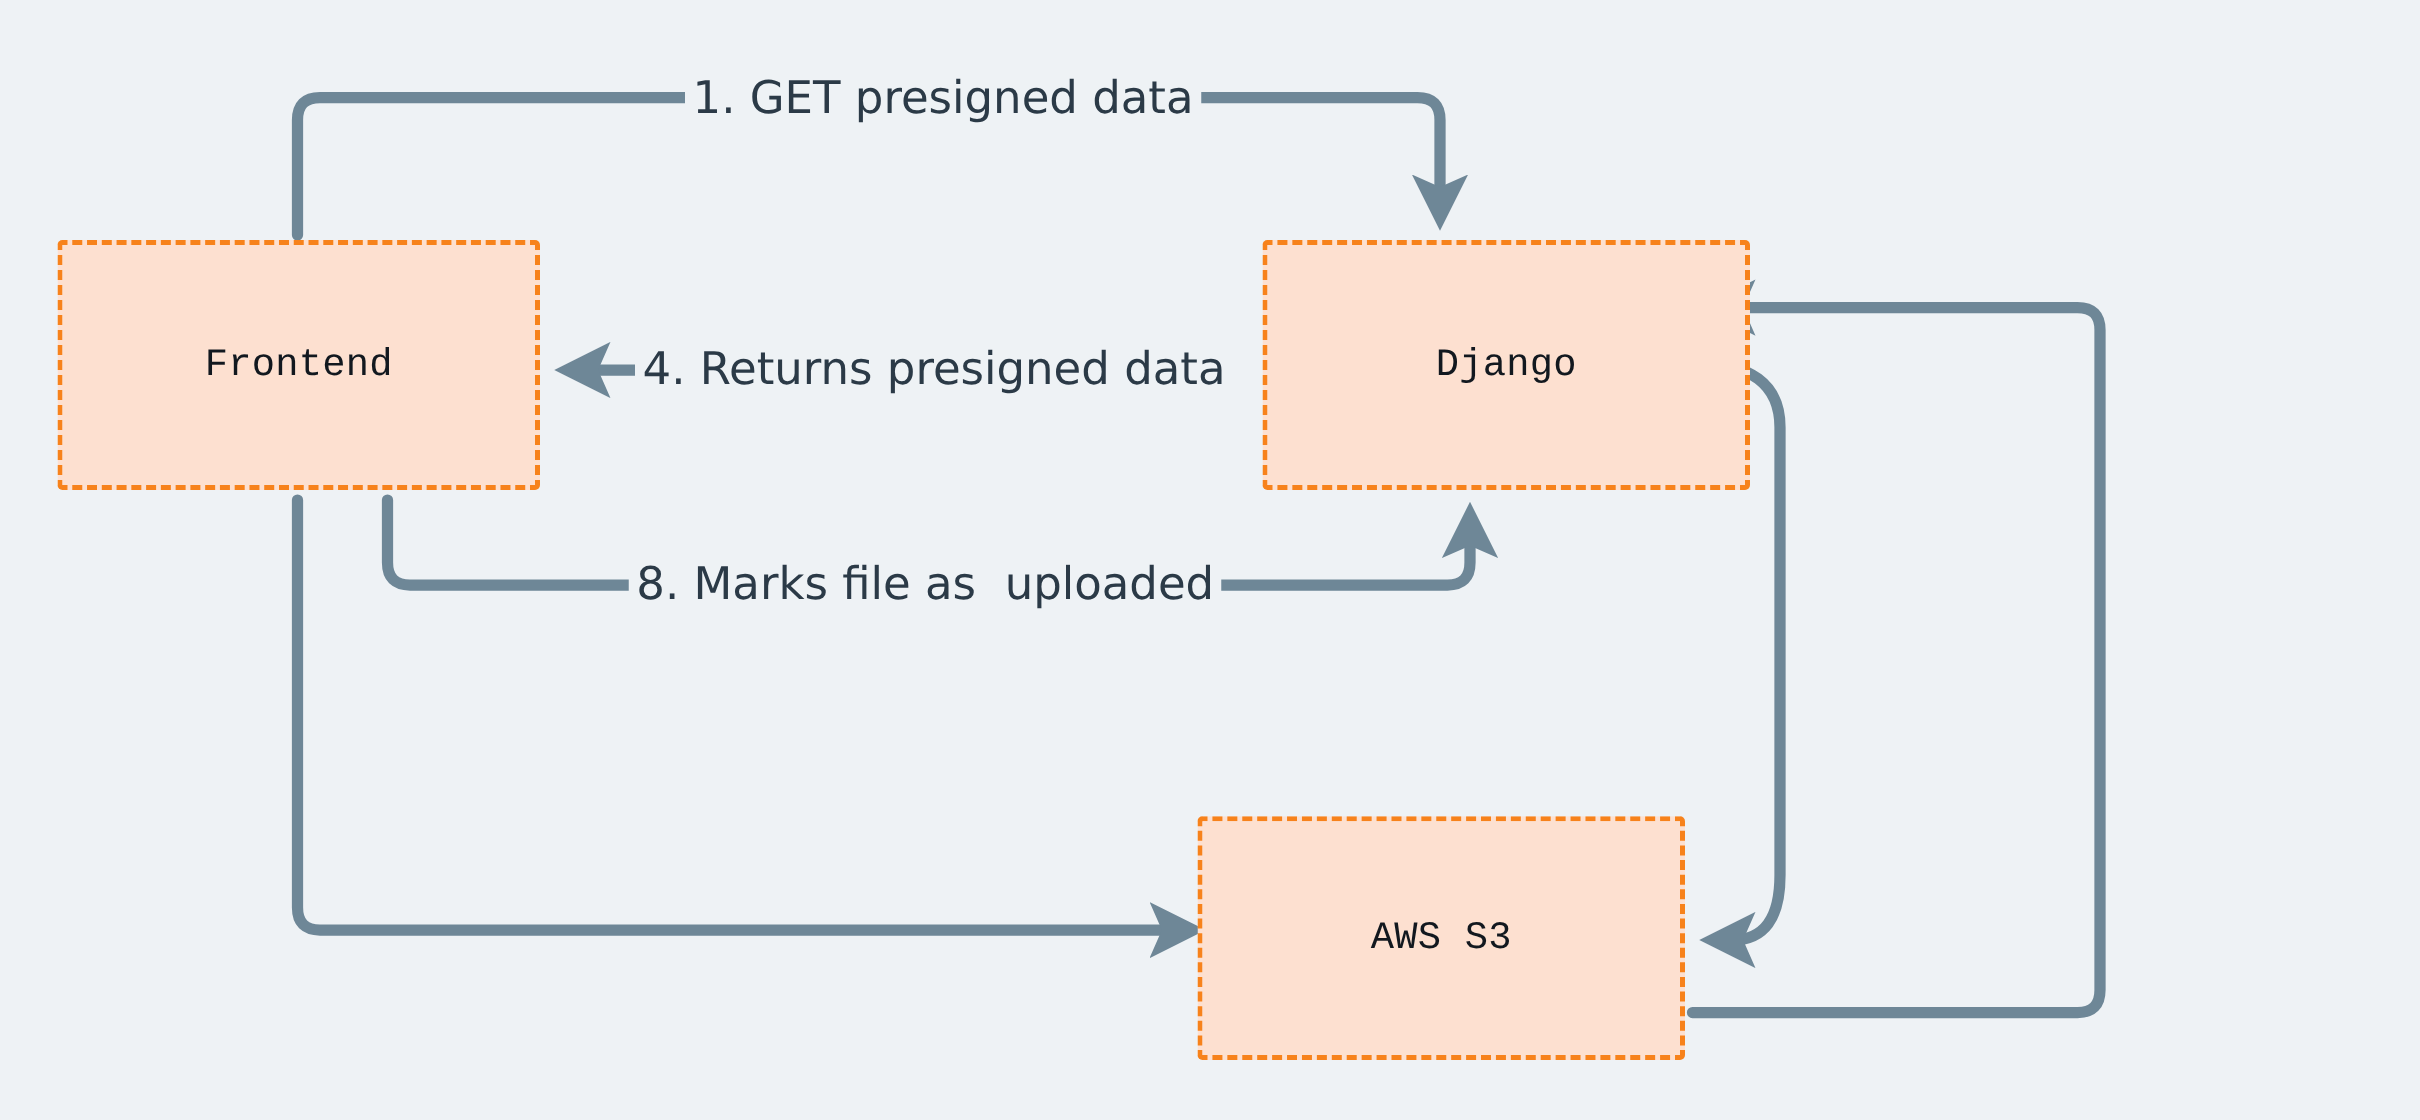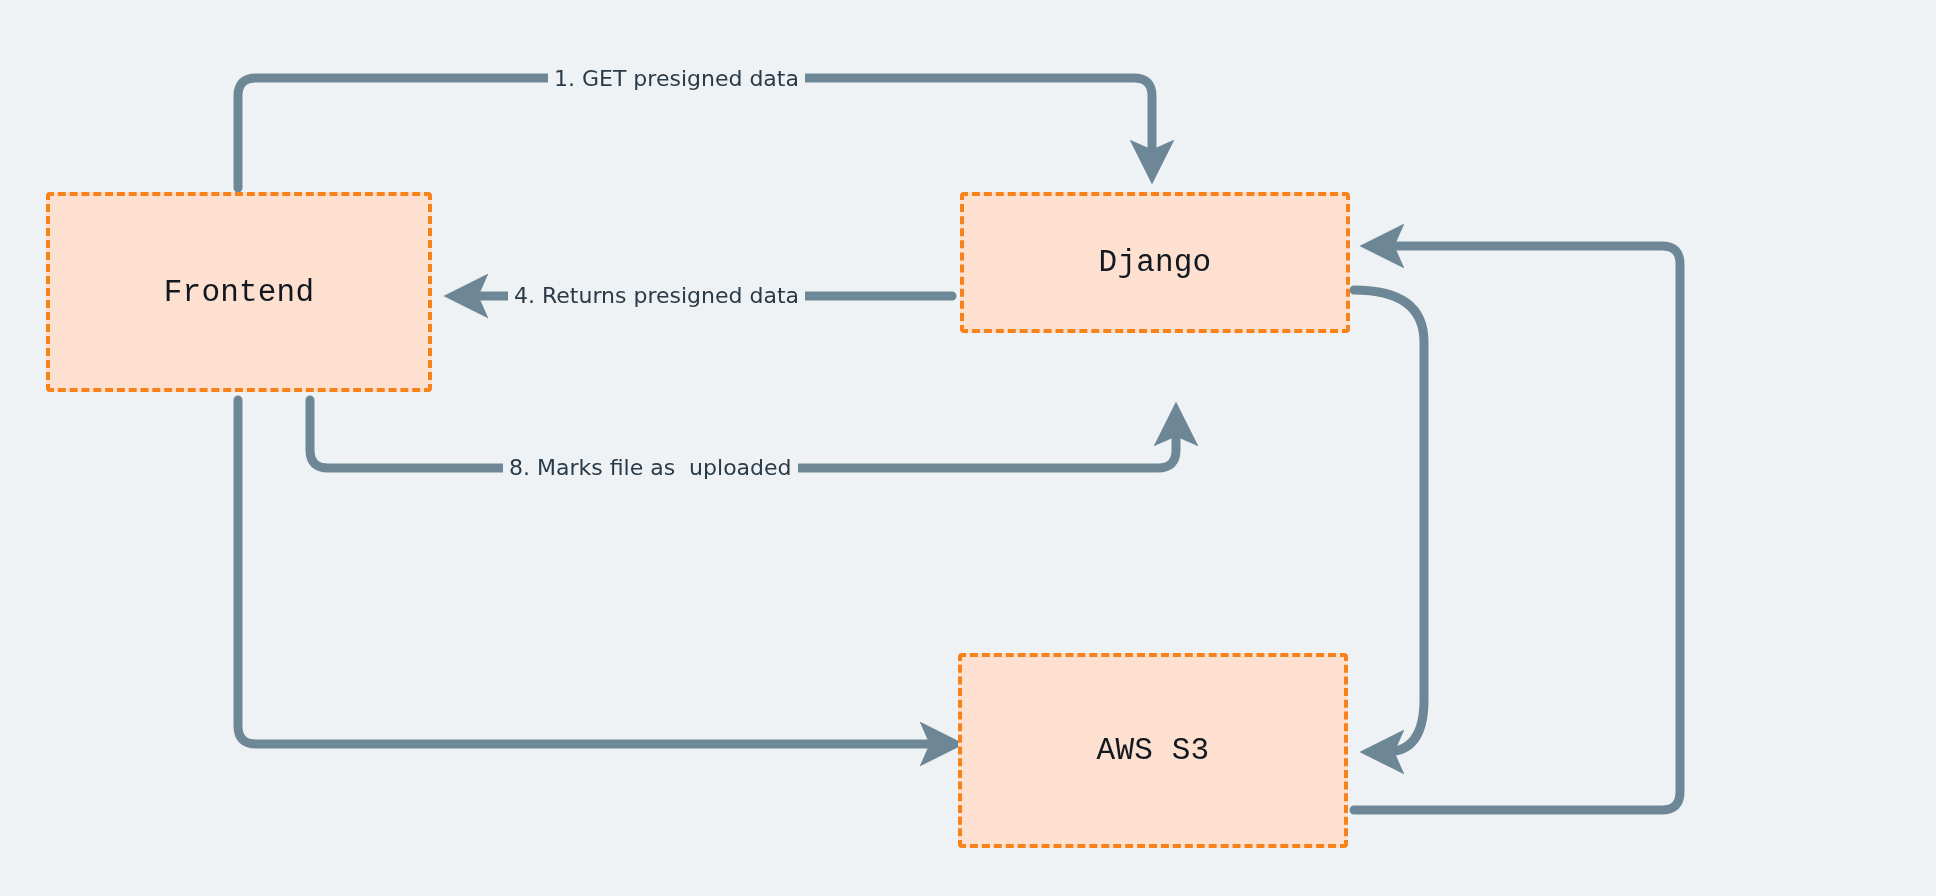--- a/index.html
+++ b/index.html
@@ -38,21 +38,21 @@
   .node-label {
     font-family: Liberation Mono, monospace;
     font-size: 31px;
     color: #12181f;
     letter-spacing: 0.2px;
     white-space: pre;
   }
   .edge-label {
     position: absolute;
     font-family: "DejaVu Sans", sans-serif;
-    font-size: 22px;
+    font-size: 36px;
     color: #2b3a47;
     white-space: pre;
     background: #eef2f5;
     line-height: 36px;
     padding: 0 6px;
   }
 </style>
 </head>
 <body>
 
@@ -78,21 +78,21 @@
       <path d="M238,400 L238,726 Q238,744 256,744 L952,744" marker-end="url(#arrowhead)"></path>
 
       <path d="M310,400 L310,450 Q310,468 328,468 L1158,468 Q1176,468 1176,450 L1176,414" marker-end="url(#arrowhead)"></path>
     </g>
   </svg>
 
   <div class="node-box" style="left:46px; top:192px; width:386px; height:200px;">
     <span class="node-label">Frontend</span>
   </div>
 
-  <div class="node-box" style="left:960px; top:192px; width:390px; height:141px;">
+  <div class="node-box" style="left:1010px; top:192px; width:390px; height:200px;">
     <span class="node-label">Django</span>
   </div>
 
   <div class="node-box" style="left:958px; top:653px; width:390px; height:195px;justify-content:center;">
     <span class="node-label">AWS S3</span>
   </div>
 
   <div class="edge-label" style="left:548px; top:61px;">1. GET presigned data</div>
 
 

